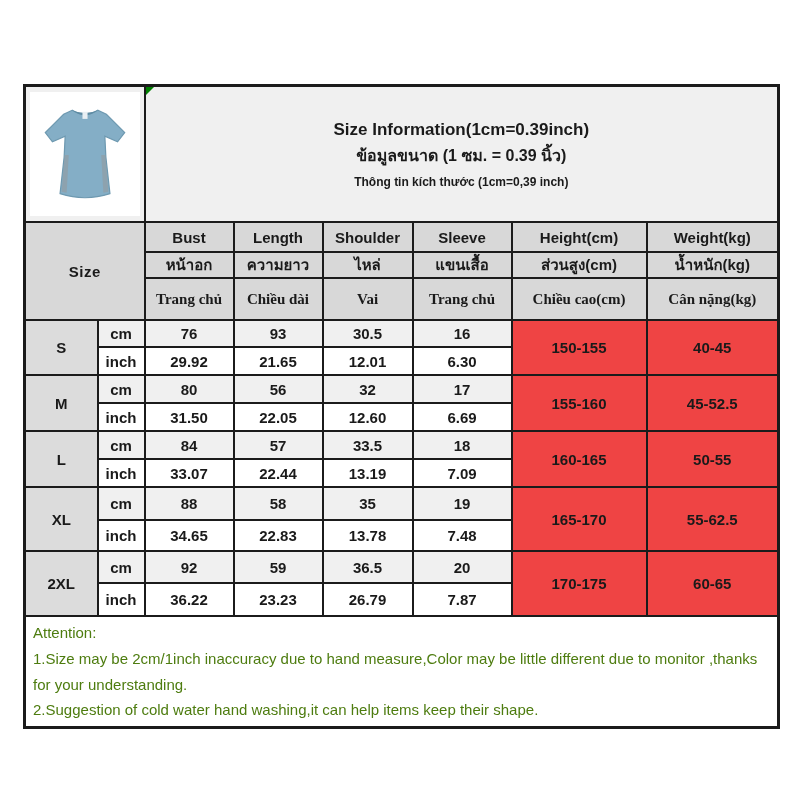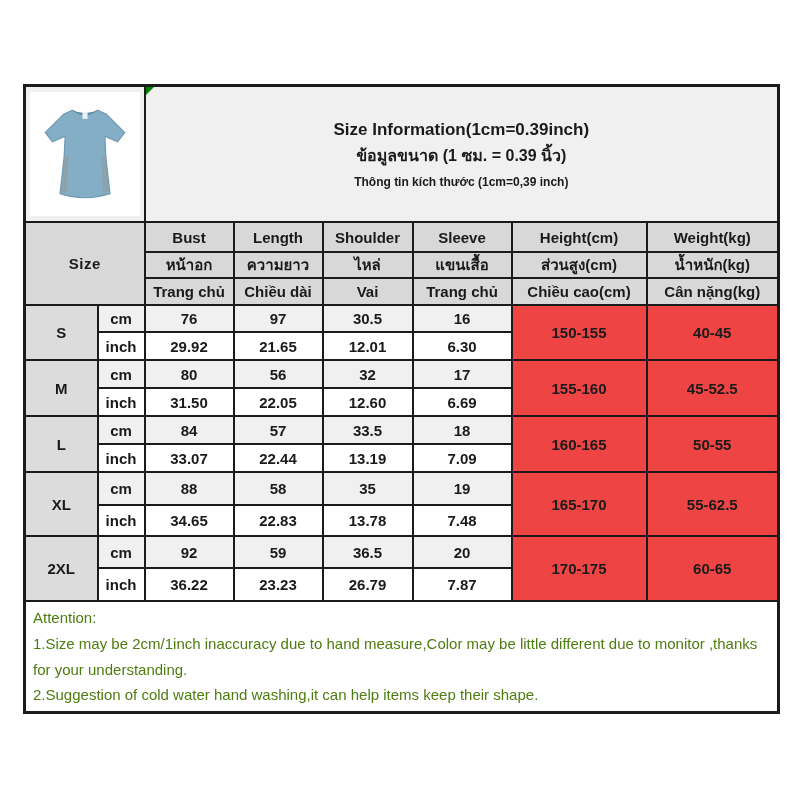--- a/index.html
+++ b/index.html
@@ -20,21 +20,21 @@
     vertical-align: middle;
     font-weight: bold;
     font-size: 15px;
     overflow: hidden;
   }
 
   
   .r-title  { height: 134px; }
   .r-hd1    { height: 30px; }
   .r-hd2    { height: 24px; }
-  .r-hd3    { height: 27px; }
+  .r-hd3    { height: 42px; font-family: Liberation Serif, serif; }
   .r-cm     { height: 27px; }
   .r-in     { height: 28px; }
   .r-cm-xl  { height: 33px; }
   .r-in-xl  { height: 31px; }
   .r-cm-2xl { height: 32px; }
   .r-in-2xl { height: 33px; }
   .r-attn   { height: 110px; }
 
   
   .img-cell   { background: #f0f0f0; padding: 0; }
@@ -138,21 +138,21 @@
         <td class="hd">Vai</td>
         <td class="hd">Trang chủ</td>
         <td class="hd">Chiều cao(cm)</td>
         <td class="hd">Cân nặng(kg)</td>
       </tr>
 
       <tr class="r-cm">
         <td rowspan="2" class="size-label">S</td>
         <td class="unit-cm">cm</td>
         <td class="val-cm">76</td>
-        <td class="val-cm">97</td>
+        <td class="val-cm">93</td>
         <td class="val-cm">30.5</td>
         <td class="val-cm">16</td>
         <td rowspan="2" class="range-cell">150-155</td>
         <td rowspan="2" class="range-cell">40-45</td>
       </tr>
       <tr class="r-in">
         <td class="unit-in">inch</td>
         <td class="val-in">29.92</td>
         <td class="val-in">21.65</td>
         <td class="val-in">12.01</td>

